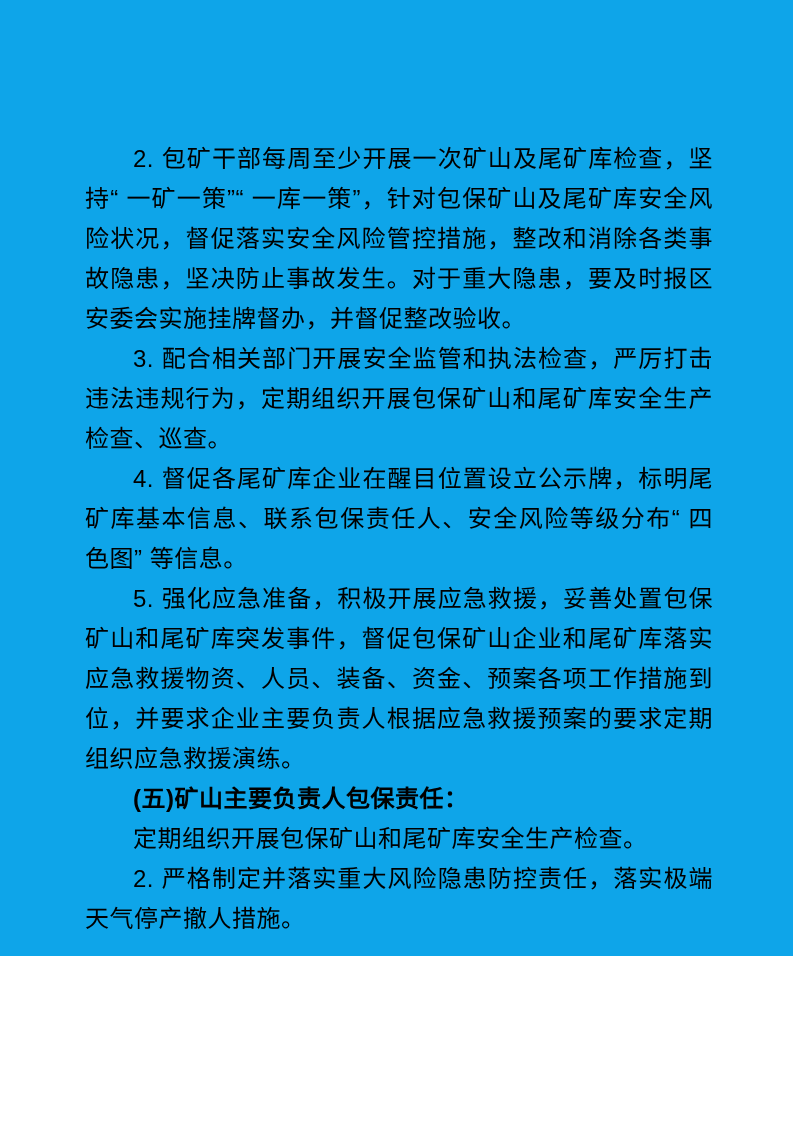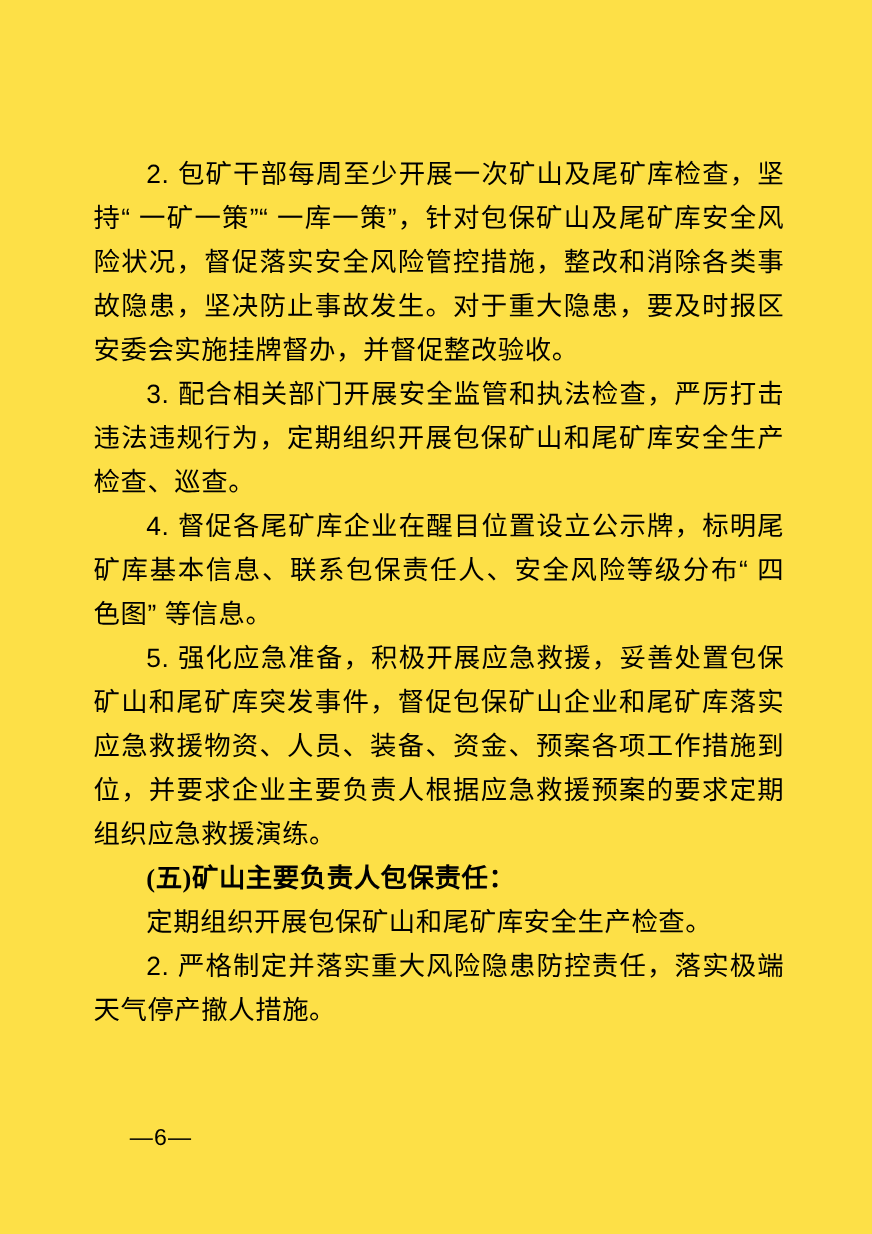--- a/index.html
+++ b/index.html
@@ -3,22 +3,22 @@
 <meta charset="utf-8">
 <style>
   html, body {
     margin: 0;
     padding: 0;
     background: #ffffff;
   }
   .page {
     position: relative;
     width: 793px;
-    height: 1122px;
-    background: #fde047;
+    height: 956px;
+    background: #0ea5e9;
     overflow: hidden;
     font-family: "Liberation Sans", "DejaVu Sans", sans-serif;
     color: #000000;
   }
   .content {
     position: absolute;
     left: 85px;
     top: 139px;
     width: 628px;
   }
@@ -30,21 +30,20 @@
     text-align: justify;
     text-justify: inter-character;
     text-indent: 2em;
     letter-spacing: 0.5px;
     word-break: break-all;
     font-weight: 500;
   }
   .content p.heading {
     font-weight: bold;
     text-align: left;
-    font-family: Liberation Serif, serif;
   }
   .page-number {
     position: absolute;
     left: 118px;
     top: 1022px;
     font-size: 21px;
     line-height: 26px;
     letter-spacing: 1px;
     color: #000000;
   }

